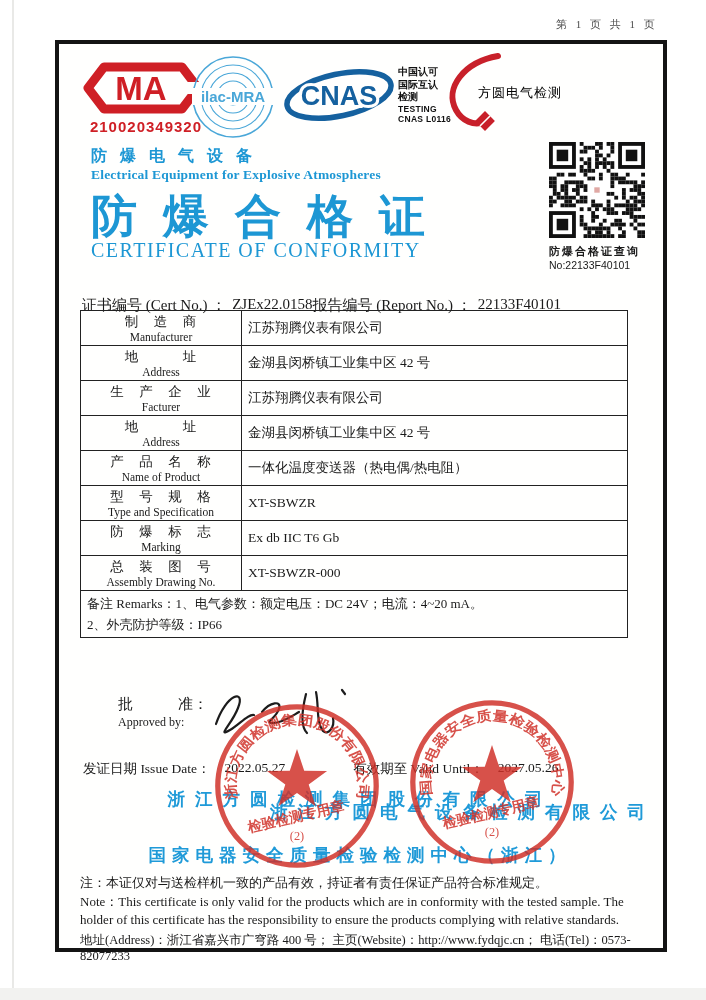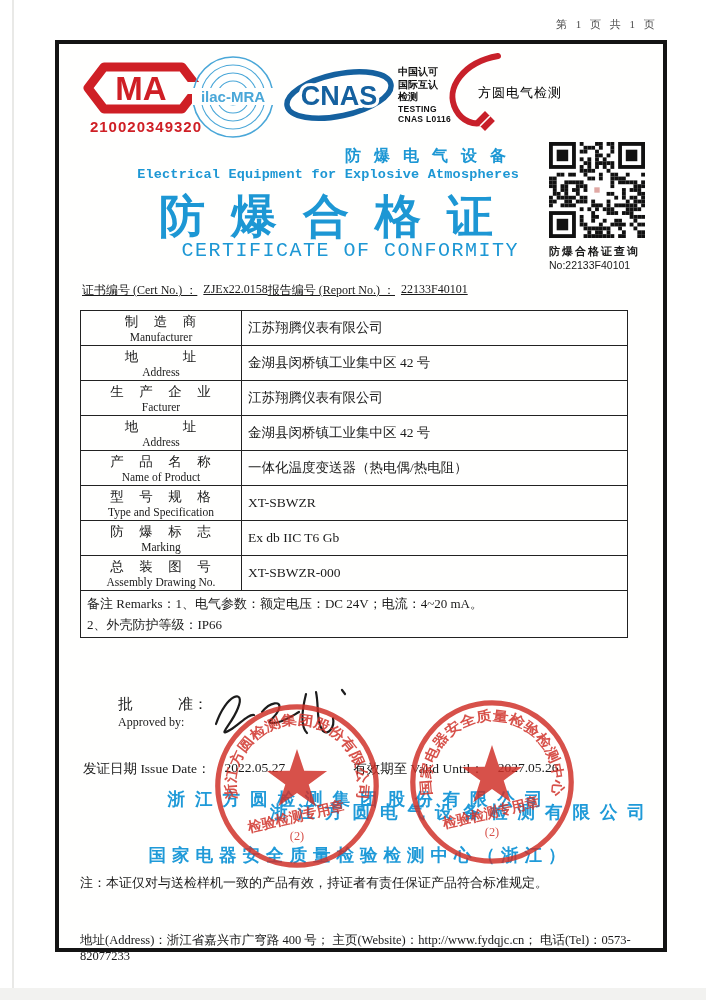--- a/index.html
+++ b/index.html
@@ -19,31 +19,31 @@
   .abs{position:absolute;}
   .cma-number{position:absolute;left:82px;top:118px;width:128px;text-align:center;
     color:#cf1f25;font-weight:bold;font-size:15px;font-family:"Liberation Sans",sans-serif;letter-spacing:1px;}
   .cnas-sidetext{position:absolute;left:398px;top:66px;width:70px;line-height:12.5px;
     font-size:10px;font-family:"Liberation Sans",sans-serif;color:#111;font-weight:bold;}
   .cnas-sidetext .en{font-size:8.5px;line-height:10.5px;letter-spacing:0.3px;}
   .fy-label{position:absolute;left:478px;top:84px;font-size:13px;color:#000000;
     font-family:"Liberation Sans",sans-serif;letter-spacing:1px;}
   
   .blue{color:#1d97d4;}
-  .hdr{position:absolute;left:59px;width:460px;text-align:right;font-family:Liberation Mono, monospace;}
+  .hdr{position:absolute;left:91px;width:460px;text-align:left;font-family:Liberation Serif, serif;}
   .hdr-cn1{top:146px;font-size:16px;font-weight:bold;letter-spacing:13px;}
   .hdr-en1{top:167px;font-size:13.5px;font-weight:bold;letter-spacing:0.2px;}
   .hdr-cn2{top:186px;font-size:46px;font-weight:bold;letter-spacing:26px;}
   .hdr-en2{top:239px;font-size:20px;letter-spacing:1.5px;}
   
   .qr-box{position:absolute;left:549px;top:142px;width:102px;text-align:left;}
   .qr-caption{font-size:11px;font-weight:bold;letter-spacing:2px;margin-top:2px;font-family:"Liberation Sans",sans-serif;}
   .qr-number{font-size:10.5px;font-family:Liberation Sans, sans-serif;}
   
-  .cert-line{position:absolute;left:82px;top:282px;width:546px;font-size:12px;display:flex;text-decoration:underline;}
+  .cert-line{position:absolute;left:82px;top:296px;width:546px;font-size:15px;display:flex;}
   .cert-line .seg2{}
   
   table.info{position:absolute;left:80px;top:310px;width:548px;border-collapse:collapse;
     font-size:13.5px;}
   table.info td{border:1.4px solid #222;padding:2px 6px;}
   td.lbl{width:148px;text-align:center;padding:2px 2px;}
   td.lbl .cn{font-size:13.5px;letter-spacing:1px;}
   td.lbl .en{font-size:11.5px;line-height:12px;}
   td.val{padding-left:13px;}
   tr.r{height:31px;padding-left:28px;}
@@ -478,14 +478,15 @@
   <polygon points="100,58 108.2,82.7 134.2,82.9 113.3,98.3 121.2,123.1 100,108 78.8,123.1 86.7,98.3 65.8,82.9 91.8,82.7" fill="#d03028"></polygon>
   <text font-size="15.5" font-weight="bold" fill="#d03028" font-family="Liberation Sans,sans-serif">
     <textPath href="#ring2" startOffset="95" textLength="250" lengthAdjust="spacingAndGlyphs">国家电器安全质量检验检测中心</textPath>
   </text>
   <text x="100" y="140" text-anchor="middle" font-size="16" font-weight="bold" fill="#d03028" transform="rotate(-13 100 140)" font-family="Liberation Sans,sans-serif">检验检测专用章</text>
   <text x="100" y="161" text-anchor="middle" font-size="14" fill="#d03028">(2)</text>
 </svg>
 
 <div class="note">
   <div>注：本证仅对与送检样机一致的产品有效，持证者有责任保证产品符合标准规定。</div>
+  <div>Note：This certificate is only valid for the products which are in conformity with the tested sample. The holder of this certificate has the responsibility to ensure the products complying with relative standards.</div>
 </div>
 <div class="addr">地址(Address)：浙江省嘉兴市广穹路 400 号；  主页(Website)：http://www.fydqjc.cn；  电话(Tel)：0573-82077233</div>
 
 </body></html>

